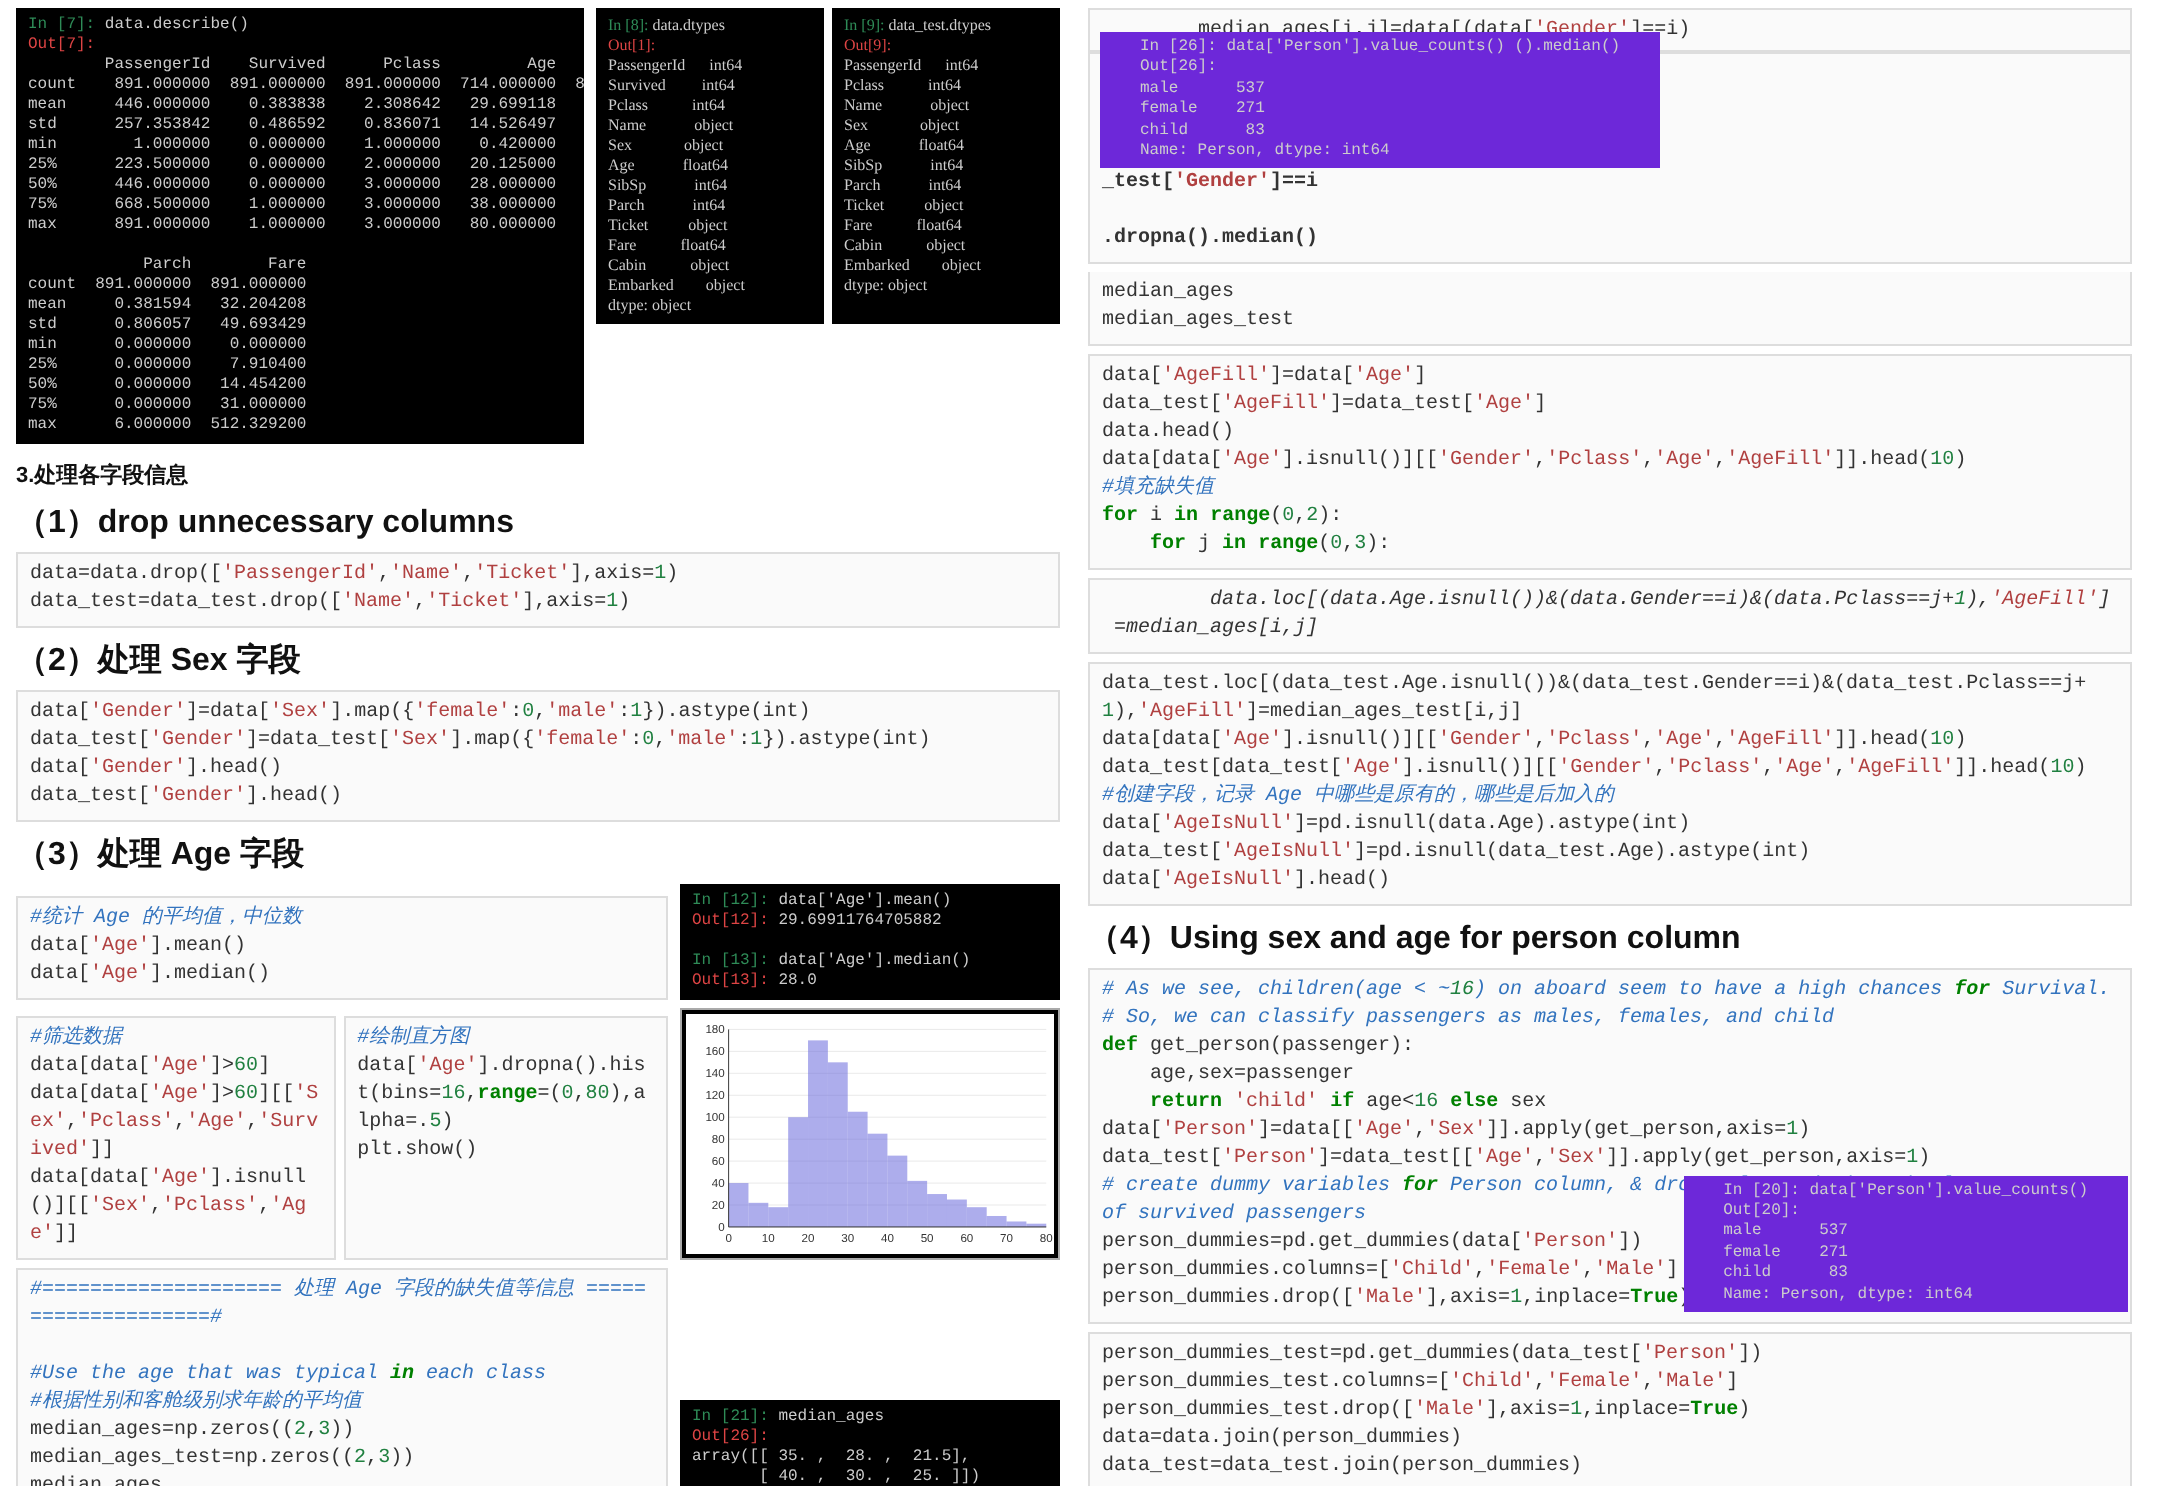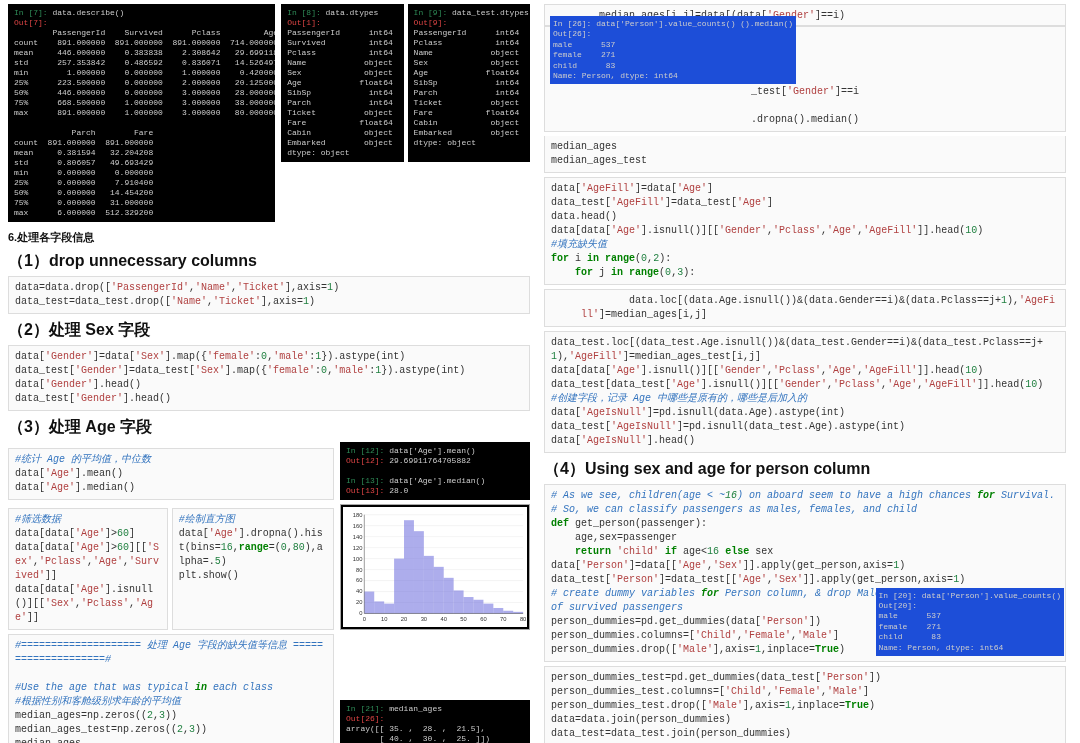--- a/index.html
+++ b/index.html
@@ -80,24 +80,24 @@
     height:120px;
   }
   svg.hist { width:100%; height:100%; display:block; }
   svg.hist rect.bar { fill:#6a6adc; opacity:0.55; }
   svg.hist line.ax { stroke:#333; stroke-width:0.5; }
   svg.hist line.grid { stroke:#e8e8e8; stroke-width:0.5; }
   svg.hist text { font-size:6px; fill:#333; font-family:Arial; }
 
   .float-term {
     position:absolute;
-    background:#1d4ed8;
+    background:#6d28d9;
     color:#ccc;
     font-size:8px;
-    padding:3px 3px;
+    padding:3px 20px;
     white-space:pre;
     line-height:1.3;
     font-family:Liberation Mono, monospace;
   }
   .rel { position: relative; }
 </style>
 </head>
 <body>
 
 <div class="page">
@@ -118,21 +118,21 @@
 
             Parch        Fare
 count  891.000000  891.000000
 mean     0.381594   32.204208
 std      0.806057   49.693429
 min      0.000000    0.000000
 25%      0.000000    7.910400
 50%      0.000000   14.454200
 75%      0.000000   31.000000
 max      6.000000  512.329200</div>
-      <div style="display:flex;flex-direction:column;gap:4px;flex:0 0 232px;">
+      <div style="display:flex;flex-direction:column;gap:4px;flex:0 0 232px;font-family:Liberation Serif, serif;">
         <div style="display:flex;gap:4px;">
           <div class="terminal" style="flex:1"><span class="g">In [8]:</span> data.dtypes
 <span class="r">Out[1]:</span>
 PassengerId      int64
 Survived         int64
 Pclass           int64
 Name            object
 Sex             object
 Age            float64
 SibSp            int64
@@ -153,21 +153,21 @@
 Parch            int64
 Ticket          object
 Fare           float64
 Cabin           object
 Embarked        object
 dtype: object</div>
         </div>
       </div>
     </div>
 
-    <div class="heading">6.处理各字段信息</div>
+    <div class="heading">3.处理各字段信息</div>
     <div class="subheading">（1）drop unnecessary columns</div>
     <div class="codebox">data=data.drop([<span class="str">'PassengerId'</span>,<span class="str">'Name'</span>,<span class="str">'Ticket'</span>],axis=<span class="num">1</span>)
 data_test=data_test.drop([<span class="str">'Name'</span>,<span class="str">'Ticket'</span>],axis=<span class="num">1</span>)</div>
 
     <div class="subheading">（2）处理 Sex 字段</div>
     <div class="codebox">data[<span class="str">'Gender'</span>]=data[<span class="str">'Sex'</span>].map({<span class="str">'female'</span>:<span class="num">0</span>,<span class="str">'male'</span>:<span class="num">1</span>}).astype(int)
 data_test[<span class="str">'Gender'</span>]=data_test[<span class="str">'Sex'</span>].map({<span class="str">'female'</span>:<span class="num">0</span>,<span class="str">'male'</span>:<span class="num">1</span>}).astype(int)
 data[<span class="str">'Gender'</span>].head()
 data_test[<span class="str">'Gender'</span>].head()</div>
 
@@ -290,35 +290,35 @@
 
   <div class="col">
     <div class="rel">
       <div class="codebox" style="padding-bottom:2px;">        median_ages[i,j]=data[(data[<span class="str">'Gender'</span>]==i)</div>
       <div class="float-term" style="top:12px; left:6px;"><span class="g">In [26]:</span> data['Person'].value_counts() ().median()
 <span class="r">Out[26]:</span>
 male      537
 female    271
 child      83
 Name: Person, dtype: int64</div>
-      <div class="codebox" style="margin-top:0;padding-top:58px;text-align:center;">_test[<span class="str">'Gender'</span>]==i
+      <div class="codebox" style="margin-top:0;padding-top:58px;text-align:left;font-weight:bold;">_test[<span class="str">'Gender'</span>]==i
 
 .dropna().median()</div>
     </div>
     <div class="codebox" style="border-top:none;">median_ages
 median_ages_test</div>
 
     <div class="codebox">data[<span class="str">'AgeFill'</span>]=data[<span class="str">'Age'</span>]
 data_test[<span class="str">'AgeFill'</span>]=data_test[<span class="str">'Age'</span>]
 data.head()
 data[data[<span class="str">'Age'</span>].isnull()][[<span class="str">'Gender'</span>,<span class="str">'Pclass'</span>,<span class="str">'Age'</span>,<span class="str">'AgeFill'</span>]].head(<span class="num">10</span>)
 <span class="cm">#填充缺失值</span>
 <span class="kw">for</span> i <span class="kw">in</span> <span class="kw">range</span>(<span class="num">0</span>,<span class="num">2</span>):
     <span class="kw">for</span> j <span class="kw">in</span> <span class="kw">range</span>(<span class="num">0</span>,<span class="num">3</span>):</div>
-    <div class="codebox" style="padding-left:36px;">        data.loc[(data.Age.isnull())&amp;(data.Gender==i)&amp;(data.Pclass==j+<span class="num">1</span>),<span class="str">'AgeFill'</span>]=median_ages[i,j]</div>
+    <div class="codebox" style="padding-left:12px;font-style:italic;">        data.loc[(data.Age.isnull())&amp;(data.Gender==i)&amp;(data.Pclass==j+<span class="num">1</span>),<span class="str">'AgeFill'</span>]=median_ages[i,j]</div>
     <div class="codebox">data_test.loc[(data_test.Age.isnull())&amp;(data_test.Gender==i)&amp;(data_test.Pclass==j+<span class="num">1</span>),<span class="str">'AgeFill'</span>]=median_ages_test[i,j]
 data[data[<span class="str">'Age'</span>].isnull()][[<span class="str">'Gender'</span>,<span class="str">'Pclass'</span>,<span class="str">'Age'</span>,<span class="str">'AgeFill'</span>]].head(<span class="num">10</span>)
 data_test[data_test[<span class="str">'Age'</span>].isnull()][[<span class="str">'Gender'</span>,<span class="str">'Pclass'</span>,<span class="str">'Age'</span>,<span class="str">'AgeFill'</span>]].head(<span class="num">10</span>)
 <span class="cm">#创建字段，记录 Age 中哪些是原有的，哪些是后加入的</span>
 data[<span class="str">'AgeIsNull'</span>]=pd.isnull(data.Age).astype(int)
 data_test[<span class="str">'AgeIsNull'</span>]=pd.isnull(data_test.Age).astype(int)
 data[<span class="str">'AgeIsNull'</span>].head()</div>
 
     <div class="subheading">（4）Using sex and age for person column</div>
 

